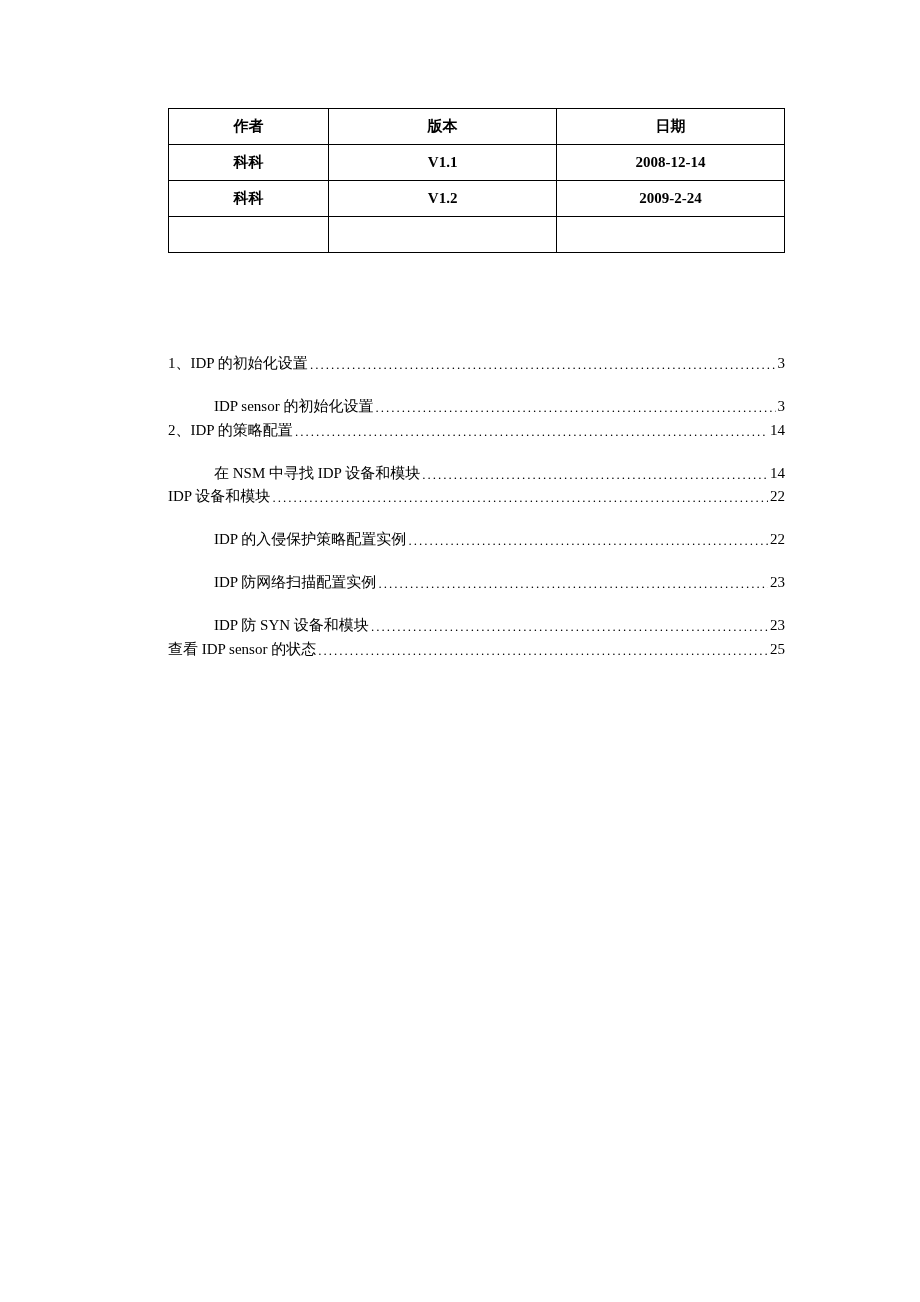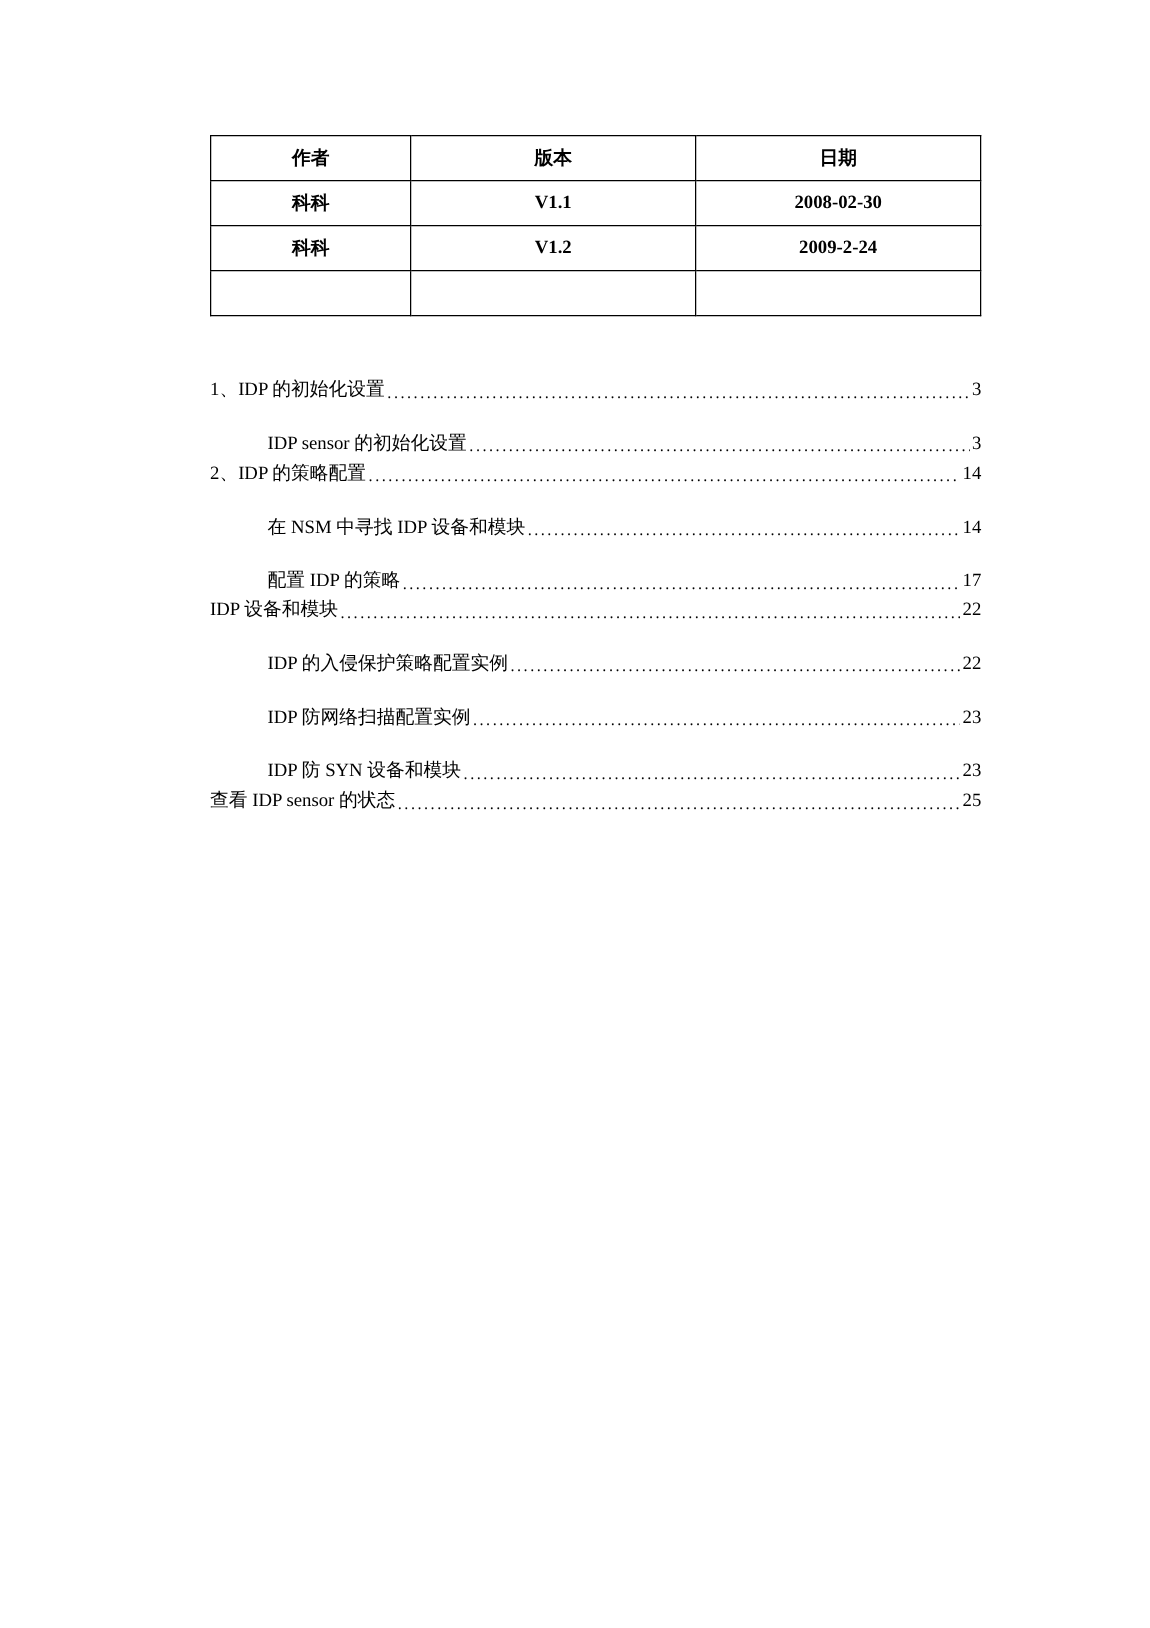--- a/index.html
+++ b/index.html
@@ -15,21 +15,21 @@
       width: 920px;
       height: 1302px;
       position: relative;
     }
     .page {
       padding: 108px 135px 0 168px;
     }
     table.version-table {
       width: 100%;
       border-collapse: collapse;
-      margin-bottom: 52px;
+      margin-bottom: 103px;
       padding-left: 24px;
     }
     table.version-table th,
     table.version-table td {
       border: 1px solid #000;
       text-align: center;
       height: 36px;
       font-size: 15px;
       font-weight: bold;
       vertical-align: middle;
@@ -86,21 +86,21 @@
       <tr>
         <th>作者</th>
         <th>版本</th>
         <th>日期</th>
       </tr>
     </thead>
     <tbody>
       <tr>
         <td>科科</td>
         <td>V1.1</td>
-        <td>2008-02-30</td>
+        <td>2008-12-14</td>
       </tr>
       <tr>
         <td>科科</td>
         <td>V1.2</td>
         <td>2009-2-24</td>
       </tr>
       <tr>
         <td></td>
         <td></td>
         <td></td>
@@ -122,25 +122,20 @@
     <div class="toc-row">
       <span class="toc-label">2、IDP 的策略配置</span>
       <span class="toc-dots"></span>
       <span class="toc-page">14</span>
     </div>
     <div class="toc-row indent-1">
       <span class="toc-label">在 NSM 中寻找 IDP 设备和模块</span>
       <span class="toc-dots"></span>
       <span class="toc-page">14</span>
     </div>
-    <div class="toc-row indent-1">
-      <span class="toc-label">配置 IDP 的策略</span>
-      <span class="toc-dots"></span>
-      <span class="toc-page">17</span>
-    </div>
     <div class="toc-row">
       <span class="toc-label">IDP 设备和模块</span>
       <span class="toc-dots"></span>
       <span class="toc-page">22</span>
     </div>
     <div class="toc-row indent-1">
       <span class="toc-label">IDP 的入侵保护策略配置实例</span>
       <span class="toc-dots"></span>
       <span class="toc-page">22</span>
     </div>

